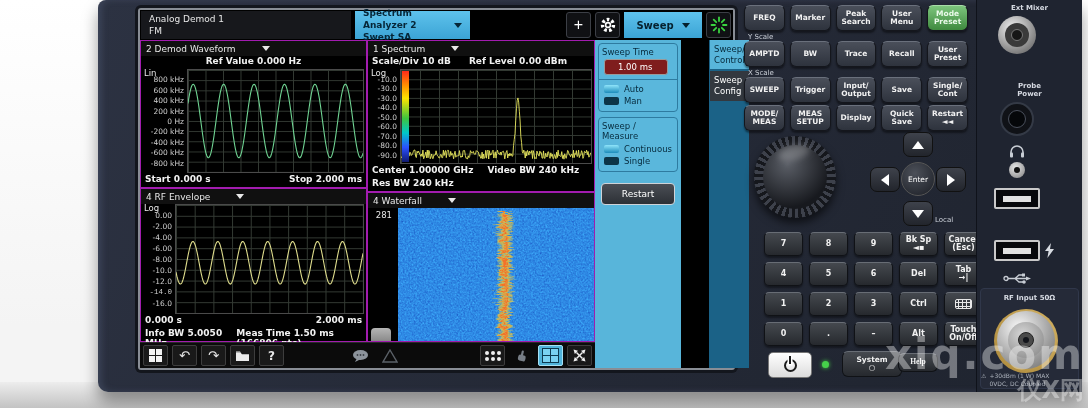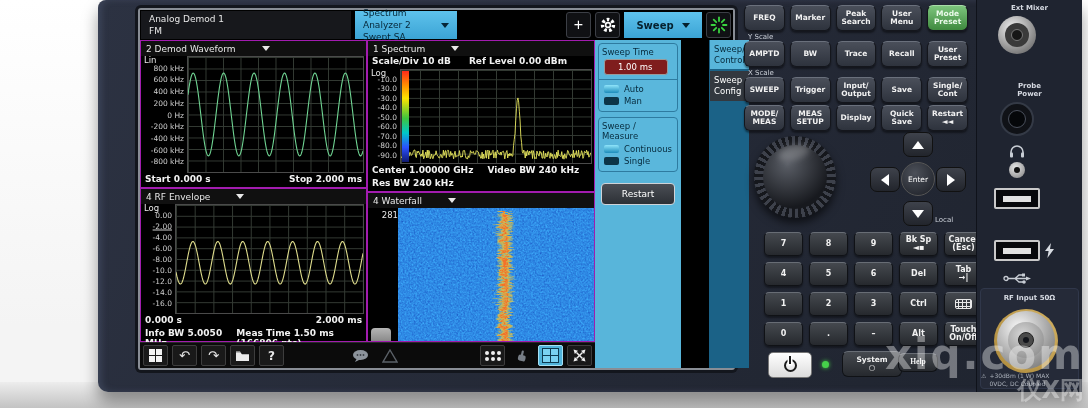--- a/index.html
+++ b/index.html
@@ -14,21 +14,21 @@
 
   
   .screen-outer { position:absolute; left:40px; top:8px; width:597px; height:362px;
     border:2px solid #888d95; border-radius:3px; background:#000; box-shadow:0 0 0 3px #13161d; }
   .screen { position:absolute; inset:0; display:flex; flex-direction:column; color:#fff; }
   .tabbar { height:30px; display:flex; align-items:stretch; background:#000; gap:4px; padding:1px 2px 1px 1px; }
   .app-tab { padding:1px 8px; display:flex; align-items:center; cursor:pointer; }
   .app-tab .t1 { font-size:9px; line-height:12px; }
   .app-tab .t2 { font-size:9px; line-height:12px; }
   .tab-dark { width:210px; background:#17181c; color:#e8e8e8; }
-  .tab-blue { width:102px; background:linear-gradient(#5ec2ec,#3ba4d5); color:#062637; font-weight:normal; }
+  .tab-blue { width:115px; background:linear-gradient(#5ec2ec,#3ba4d5); color:#062637; font-weight:bold; }
   .caret { width:0; height:0; border-left:4px solid transparent; border-right:4px solid transparent; border-top:5px solid currentColor; display:inline-block; }
   .tab-blue .caret { margin-left:6px; }
   .flex-sp { flex:1; }
   .sq-btn { width:25px; height:26px; align-self:center; background:#101114; border:1px solid #3c3f46; border-radius:3px;
     color:#fff; font-size:16px; line-height:1; display:flex; align-items:center; justify-content:center; cursor:pointer; }
   .menu-title { width:78px; align-self:stretch; margin:1px 0; background:linear-gradient(#5ec2ec,#3ba4d5);
     color:#05212e; font-size:10px; font-weight:bold; display:flex; align-items:center; justify-content:center; gap:8px; cursor:pointer; }
 
   .under { flex:1; display:flex; min-height:0; }
   .windows-area { width:455px; display:flex; flex-direction:column; }
@@ -51,21 +51,21 @@
     background-image:linear-gradient(to right,#333a33 1px,transparent 1px),linear-gradient(to bottom,#333a33 1px,transparent 1px);
     background-size:10% 10%; }
   .plot svg { position:absolute; inset:0; width:100%; height:100%; }
   .colorbar { position:absolute; left:1px; top:1px; bottom:1px; width:7px; z-index:2;
     background:linear-gradient(#ff2a1a,#ff9100 16%,#ffe400 30%,#3ec43e 52%,#00c8c8 68%,#2a50ff 84%,#101a70); }
   .win-foot { height:13px; display:flex; justify-content:space-between; padding:0 4px; font-size:9px; font-weight:bold; color:#f2f2f2; }
   .win-foot.lft { justify-content:flex-start; gap:14px; }
 
   .wf-body { flex:1; display:flex; min-height:0; position:relative; }
   .wf-gutter { width:30px; position:relative; font-size:8.5px; color:#e8e8e8; }
-  .wf-count { position:absolute; top:2px; right:0; }
+  .wf-count { position:absolute; top:2px; right:6px; }
   .wf-handle { position:absolute; bottom:0; left:3px; width:20px; height:13px; background:linear-gradient(#b5b5b5,#8a8a8a); border-radius:4px 4px 0 0; }
   .wf-img { flex:1; position:relative; }
   .wf-img svg { position:absolute; inset:0; width:100%; height:100%; }
 
   
   .toolbar { height:26px; background:#0b0b0b; border-top:1px solid #2a2a2a; display:flex; align-items:center; padding:0 3px; gap:4px; }
   .tb { width:25px; height:21px; background:#191919; border:1px solid #3d3d3d; border-radius:2px; display:flex; align-items:center; justify-content:center; color:#e8e8e8; cursor:pointer; }
   .tb.noborder { background:transparent; border-color:transparent; }
   .tb.active { background:#4fb3da; border-color:#a5e0f4; }
   .tb-sp { width:56px; }
@@ -225,20 +225,21 @@
           <div class="windows-area">
             <div class="wins">
 
               <div class="wcol left">
 
                 <div class="win" style="height:148px;">
                   <div class="win-head">
                     <span>2 Demod Waveform</span>
                     <span class="caret"></span>
                   </div>
+                  <div class="win-ref">Ref Value 0.000 Hz</div>
                   <div class="plot-row">
                     <div class="yaxis w46">
                       <div class="scale-label">Lin</div>
                       <div class="ticks">
                           <span class="tick" style="top: 10%;">800 kHz</span>
                           <span class="tick" style="top: 20%;">600 kHz</span>
                           <span class="tick" style="top: 30%;">400 kHz</span>
                           <span class="tick" style="top: 40%;">200 kHz</span>
                           <span class="tick" style="top: 50%;">0 Hz</span>
                           <span class="tick" style="top: 60%;">-200 kHz</span>
@@ -262,27 +263,27 @@
                 <div class="win" style="flex:1;">
                   <div class="win-head">
                     <span>4 RF Envelope</span>
                     <span class="caret"></span>
                   </div>
                   <div class="plot-row">
                     <div class="yaxis w34">
                       <div class="scale-label">Log</div>
                       <div class="ticks">
                           <span class="tick" style="top: 10%;">0.00</span>
-                          <span class="tick" style="top: 20%; text-decoration: underline;">-2.00</span>
+                          <span class="tick" style="top: 20%;">-2.00</span>
                           <span class="tick" style="top: 30%;">-4.00</span>
                           <span class="tick" style="top: 40%;">-6.00</span>
                           <span class="tick" style="top: 50%;">-8.00</span>
                           <span class="tick" style="top: 60%;">-10.0</span>
                           <span class="tick" style="top: 70%;">-12.0</span>
-                          <span class="tick" style="top: 80%;">-14.0</span>
+                          <span class="tick" style="top: 80%; font-family: Liberation Mono, monospace;">-14.0</span>
                           <span class="tick" style="top: 90%;">-16.0</span>
                         </div>
                     </div>
                     <div class="plot">
                       <svg preserveAspectRatio="none" viewBox="0 0 200 100">
                           <polyline points="0.00,62.22 0.50,64.23 1.00,66.10 1.50,67.79 2.00,69.29 2.50,70.56 3.00,71.60 3.50,72.39 4.00,72.92 4.50,73.17 5.00,73.16 5.50,72.87 6.00,72.31 6.50,71.49 7.00,70.43 7.50,69.13 8.00,67.61 8.50,65.89 9.00,64.01 9.50,61.98 10.00,59.83 10.50,57.59 11.00,55.30 11.50,52.98 12.00,50.67 12.50,48.40 13.00,46.20 13.50,44.10 14.00,42.13 14.50,40.31 15.00,38.69 15.50,37.26 16.00,36.06 16.50,35.11 17.00,34.40 17.50,33.97 18.00,33.80 18.50,33.91 19.00,34.29 19.50,34.93 20.00,35.83 20.50,36.98 21.00,38.36 21.50,39.94 22.00,41.72 22.50,43.65 23.00,45.73 23.50,47.91 24.00,50.17 24.50,52.47 25.00,54.79 25.50,57.10 26.00,59.35 26.50,61.52 27.00,63.58 27.50,65.50 28.00,67.25 28.50,68.81 29.00,70.16 29.50,71.28 30.00,72.16 30.50,72.77 31.00,73.12 31.50,73.19 32.00,73.00 32.50,72.53 33.00,71.80 33.50,70.81 34.00,69.58 34.50,68.14 35.00,66.49 35.50,64.65 36.00,62.67 36.50,60.56 37.00,58.34 37.50,56.07 38.00,53.75 38.50,51.44 39.00,49.15 39.50,46.92 40.00,44.78 40.50,42.77 41.00,40.90 41.50,39.21 42.00,37.71 42.50,36.44 43.00,35.40 43.50,34.61 44.00,34.08 44.50,33.83 45.00,33.84 45.50,34.13 46.00,34.69 46.50,35.51 47.00,36.57 47.50,37.87 48.00,39.39 48.50,41.11 49.00,42.99 49.50,45.02 50.00,47.17 50.50,49.41 51.00,51.70 51.50,54.02 52.00,56.33 52.50,58.60 53.00,60.80 53.50,62.90 54.00,64.87 54.50,66.69 55.00,68.31 55.50,69.74 56.00,70.94 56.50,71.89 57.00,72.60 57.50,73.03 58.00,73.20 58.50,73.09 59.00,72.71 59.50,72.07 60.00,71.17 60.50,70.02 61.00,68.64 61.50,67.06 62.00,65.28 62.50,63.35 63.00,61.27 63.50,59.09 64.00,56.83 64.50,54.53 65.00,52.21 65.50,49.90 66.00,47.65 66.50,45.48 67.00,43.42 67.50,41.50 68.00,39.75 68.50,38.19 69.00,36.84 69.50,35.72 70.00,34.84 70.50,34.23 71.00,33.88 71.50,33.81 72.00,34.00 72.50,34.47 73.00,35.20 73.50,36.19 74.00,37.42 74.50,38.86 75.00,40.51 75.50,42.35 76.00,44.33 76.50,46.44 77.00,48.66 77.50,50.93 78.00,53.25 78.50,55.56 79.00,57.85 79.50,60.08 80.00,62.22 80.50,64.23 81.00,66.10 81.50,67.79 82.00,69.29 82.50,70.56 83.00,71.60 83.50,72.39 84.00,72.92 84.50,73.17 85.00,73.16 85.50,72.87 86.00,72.31 86.50,71.49 87.00,70.43 87.50,69.13 88.00,67.61 88.50,65.89 89.00,64.01 89.50,61.98 90.00,59.83 90.50,57.59 91.00,55.30 91.50,52.98 92.00,50.67 92.50,48.40 93.00,46.20 93.50,44.10 94.00,42.13 94.50,40.31 95.00,38.69 95.50,37.26 96.00,36.06 96.50,35.11 97.00,34.40 97.50,33.97 98.00,33.80 98.50,33.91 99.00,34.29 99.50,34.93 100.00,35.83 100.50,36.98 101.00,38.36 101.50,39.94 102.00,41.72 102.50,43.65 103.00,45.73 103.50,47.91 104.00,50.17 104.50,52.47 105.00,54.79 105.50,57.10 106.00,59.35 106.50,61.52 107.00,63.58 107.50,65.50 108.00,67.25 108.50,68.81 109.00,70.16 109.50,71.28 110.00,72.16 110.50,72.77 111.00,73.12 111.50,73.19 112.00,73.00 112.50,72.53 113.00,71.80 113.50,70.81 114.00,69.58 114.50,68.14 115.00,66.49 115.50,64.65 116.00,62.67 116.50,60.56 117.00,58.34 117.50,56.07 118.00,53.75 118.50,51.44 119.00,49.15 119.50,46.92 120.00,44.78 120.50,42.77 121.00,40.90 121.50,39.21 122.00,37.71 122.50,36.44 123.00,35.40 123.50,34.61 124.00,34.08 124.50,33.83 125.00,33.84 125.50,34.13 126.00,34.69 126.50,35.51 127.00,36.57 127.50,37.87 128.00,39.39 128.50,41.11 129.00,42.99 129.50,45.02 130.00,47.17 130.50,49.41 131.00,51.70 131.50,54.02 132.00,56.33 132.50,58.60 133.00,60.80 133.50,62.90 134.00,64.87 134.50,66.69 135.00,68.31 135.50,69.74 136.00,70.94 136.50,71.89 137.00,72.60 137.50,73.03 138.00,73.20 138.50,73.09 139.00,72.71 139.50,72.07 140.00,71.17 140.50,70.02 141.00,68.64 141.50,67.06 142.00,65.28 142.50,63.35 143.00,61.27 143.50,59.09 144.00,56.83 144.50,54.53 145.00,52.21 145.50,49.90 146.00,47.65 146.50,45.48 147.00,43.42 147.50,41.50 148.00,39.75 148.50,38.19 149.00,36.84 149.50,35.72 150.00,34.84 150.50,34.23 151.00,33.88 151.50,33.81 152.00,34.00 152.50,34.47 153.00,35.20 153.50,36.19 154.00,37.42 154.50,38.86 155.00,40.51 155.50,42.35 156.00,44.33 156.50,46.44 157.00,48.66 157.50,50.93 158.00,53.25 158.50,55.56 159.00,57.85 159.50,60.08 160.00,62.22 160.50,64.23 161.00,66.10 161.50,67.79 162.00,69.29 162.50,70.56 163.00,71.60 163.50,72.39 164.00,72.92 164.50,73.17 165.00,73.16 165.50,72.87 166.00,72.31 166.50,71.49 167.00,70.43 167.50,69.13 168.00,67.61 168.50,65.89 169.00,64.01 169.50,61.98 170.00,59.83 170.50,57.59 171.00,55.30 171.50,52.98 172.00,50.67 172.50,48.40 173.00,46.20 173.50,44.10 174.00,42.13 174.50,40.31 175.00,38.69 175.50,37.26 176.00,36.06 176.50,35.11 177.00,34.40 177.50,33.97 178.00,33.80 178.50,33.91 179.00,34.29 179.50,34.93 180.00,35.83 180.50,36.98 181.00,38.36 181.50,39.94 182.00,41.72 182.50,43.65 183.00,45.73 183.50,47.91 184.00,50.17 184.50,52.47 185.00,54.79 185.50,57.10 186.00,59.35 186.50,61.52 187.00,63.58 187.50,65.50 188.00,67.25 188.50,68.81 189.00,70.16 189.50,71.28 190.00,72.16 190.50,72.77 191.00,73.12 191.50,73.19 192.00,73.00 192.50,72.53 193.00,71.80 193.50,70.81 194.00,69.58 194.50,68.14 195.00,66.49 195.50,64.65 196.00,62.67 196.50,60.56 197.00,58.34 197.50,56.07 198.00,53.75 198.50,51.44 199.00,49.15 199.50,46.92 200.00,44.78" fill="none" stroke="#dedc8c" stroke-width="1.1" vector-effect="non-scaling-stroke"></polyline>
                         </svg>
                     </div>
                   </div>
                   <div class="win-foot">

